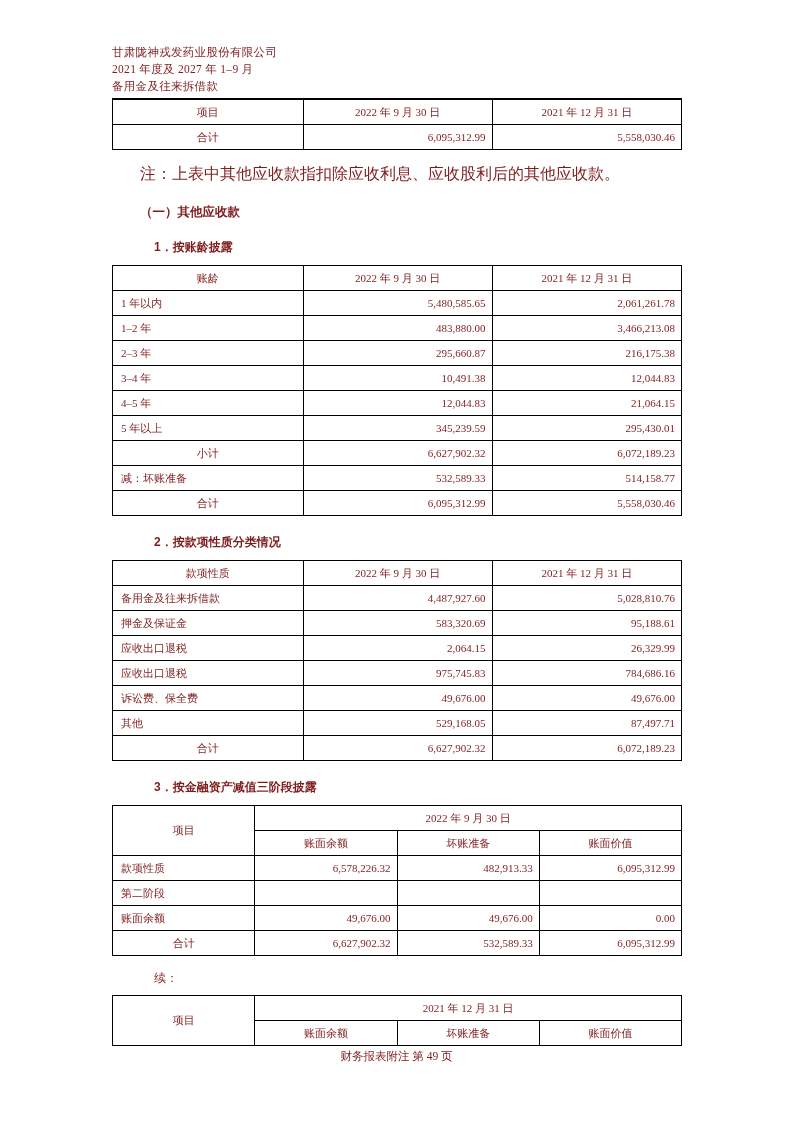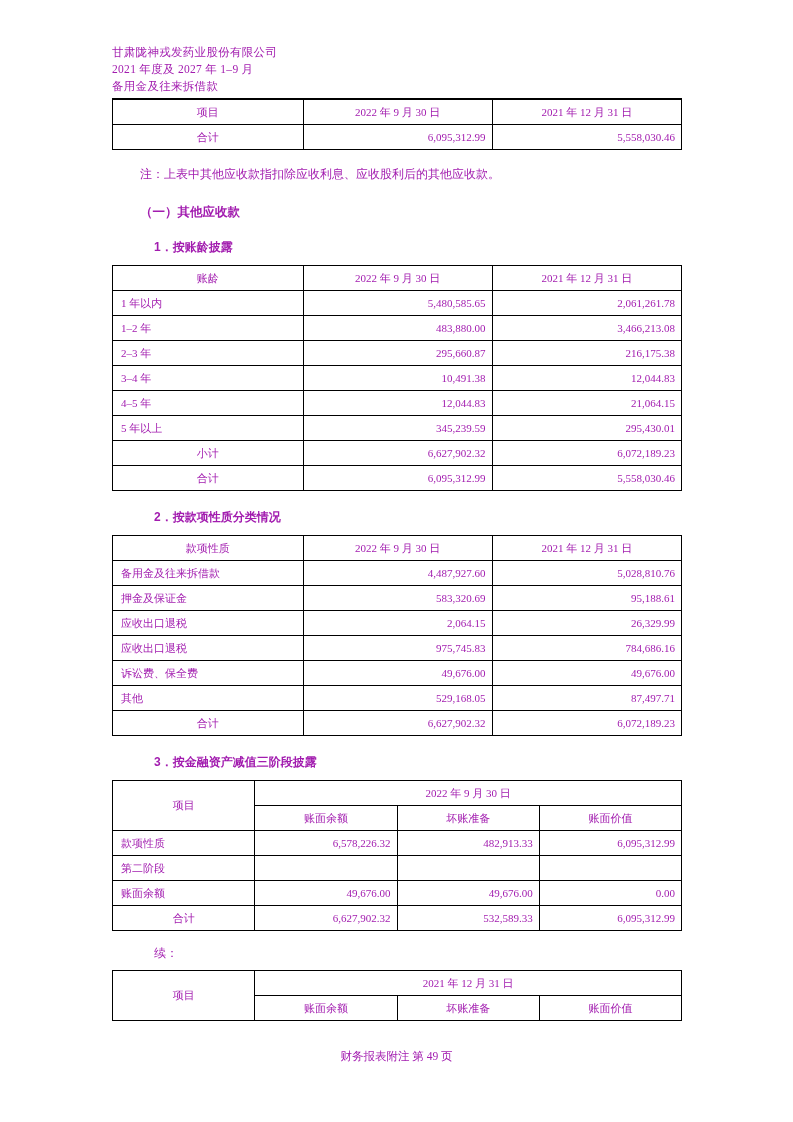--- a/index.html
+++ b/index.html
@@ -8,21 +8,21 @@
     background: #b0b0b0;
   }
   .page {
     width: 793px;
     height: 1122px;
     background: #ffffff;
     margin: 0 auto;
     position: relative;
     box-sizing: border-box;
     font-family: "Liberation Serif", "DejaVu Serif", serif;
-    color: #a21caf;
+    color: #7f1d1d;
     overflow: hidden;
   }
   .content {
     position: absolute;
     left: 112px;
     top: 44px;
     width: 570px;
   }
   .doc-header {
     font-size: 11.5px;
@@ -48,21 +48,21 @@
     padding: 4px 6px;
     height: 16px;
     vertical-align: middle;
     white-space: nowrap;
     overflow: hidden;
   }
   .c { text-align: center; }
   .r { text-align: right; margin-left: 30px; }
   .l { text-align: left; }
   .note-line {
-    font-size: 12px;
+    font-size: 16px;
     margin: 14px 0 0 0;
     text-indent: 28px;
     line-height: 20px;
   }
   .sec-title {
     font-size: 12.5px;
     font-weight: bold;
     margin: 20px 0 10px 0;
     text-indent: 28px;
     font-family: "Liberation Sans", sans-serif;
@@ -170,20 +170,25 @@
           <td class="l indent-cell">5 年以上</td>
           <td class="r">345,239.59</td>
           <td class="r">295,430.01</td>
         </tr>
         <tr>
           <td class="c">小计</td>
           <td class="r">6,627,902.32</td>
           <td class="r">6,072,189.23</td>
         </tr>
         <tr>
+          <td class="l indent-cell">减：坏账准备</td>
+          <td class="r">532,589.33</td>
+          <td class="r">514,158.77</td>
+        </tr>
+        <tr>
           <td class="c">合计</td>
           <td class="r">6,095,312.99</td>
           <td class="r">5,558,030.46</td>
         </tr>
       </tbody>
     </table>
 
     <h3 class="sub-title">2．按款项性质分类情况</h3>
 
     <table class="fin">

